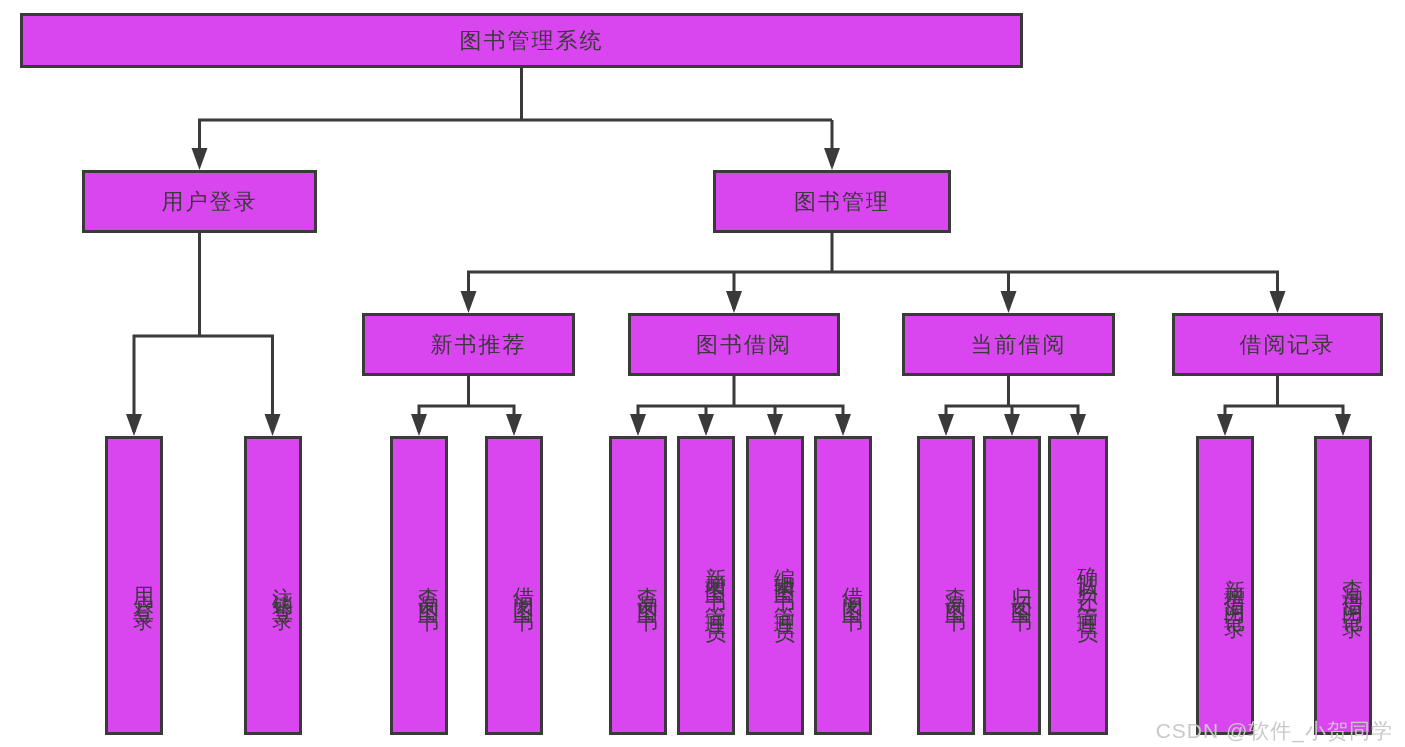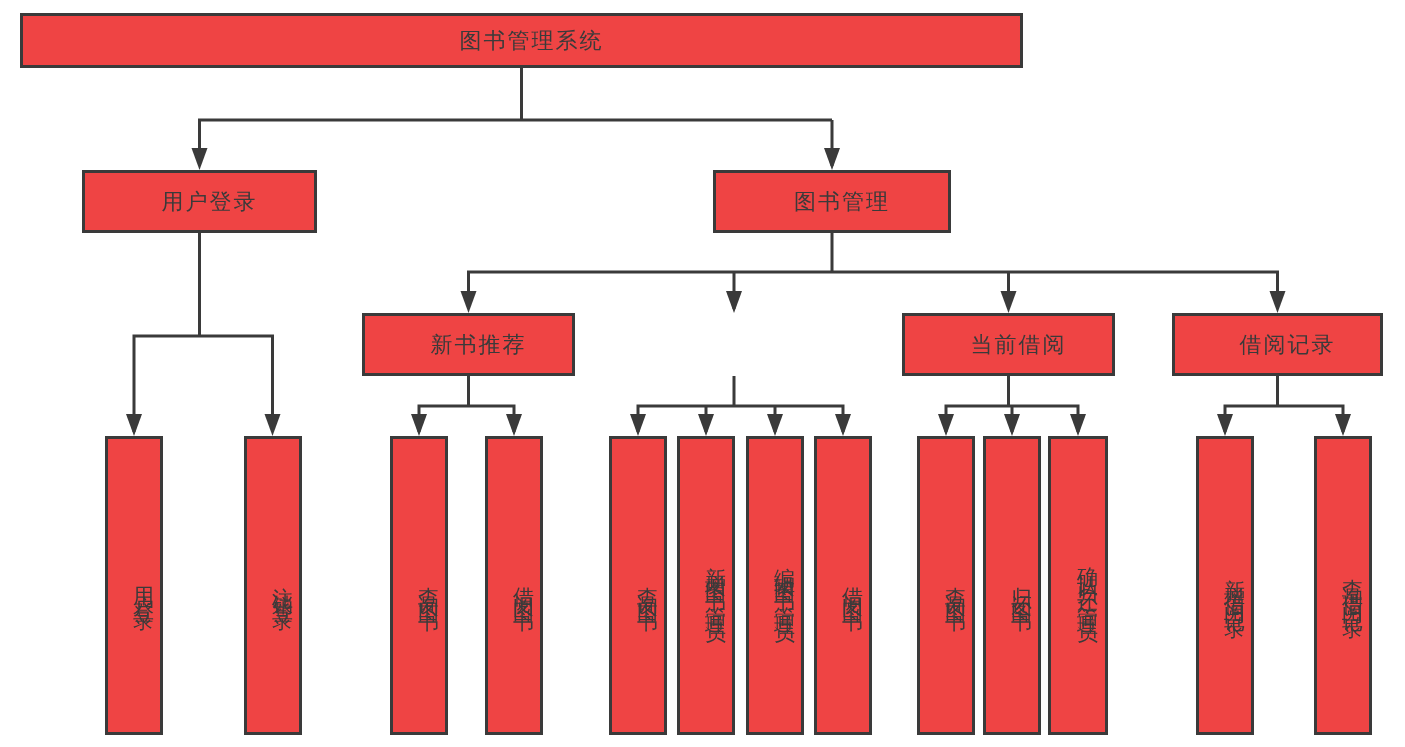--- a/index.html
+++ b/index.html
@@ -12,21 +12,21 @@
     overflow: hidden;
   }
   .connectors {
     position: absolute;
     left: 0; top: 0;
     width: 1405px; height: 747px;
   }
   .box {
     position: absolute;
     box-sizing: border-box;
-    background: #ef4444;
+    background: #d946ef;
     border: 3px solid #3a3a3a;
     display: flex;
     align-items: center;
     justify-content: center;
     color: #3a3a3a;
     padding-left: 20px;
   }
   .h .label {
     font-size: 22px;
     letter-spacing: 2px;
@@ -121,20 +121,23 @@
   <div class="box h" style="left:82px;top:170px;width:235px;height:63px">
     <span class="label">用户登录</span>
   </div>
   <div class="box h" style="left:362px;top:313px;width:213px;height:63px">
     <span class="label">新书推荐</span>
   </div>
 
   <div class="box h" style="left:713px;top:170px;width:238px;height:63px">
     <span class="label">图书管理</span>
   </div>
+  <div class="box h" style="left:628px;top:313px;width:212px;height:63px">
+    <span class="label">图书借阅</span>
+  </div>
   <div class="box h" style="left:902px;top:313px;width:213px;height:63px">
     <span class="label">当前借阅</span>
   </div>
   <div class="box h" style="left:1172px;top:313px;width:211px;height:63px">
     <span class="label">借阅记录</span>
   </div>
 
   <div class="box v" style="left:105px;top:436px;width:58px;height:299px">
     <span class="label">用户登录</span>
   </div>
@@ -172,14 +175,15 @@
     <span class="label">确认归还（管理员）</span>
   </div>
 
   <div class="box v" style="left:1196px;top:436px;width:58px;height:299px">
     <span class="label">新增借阅记录</span>
   </div>
   <div class="box v" style="left:1314px;top:436px;width:58px;height:299px">
     <span class="label">查询借阅记录</span>
   </div>
 
+  <div class="watermark">CSDN @软件_小贺同学</div>
 
 </div>
 
 </body></html>

